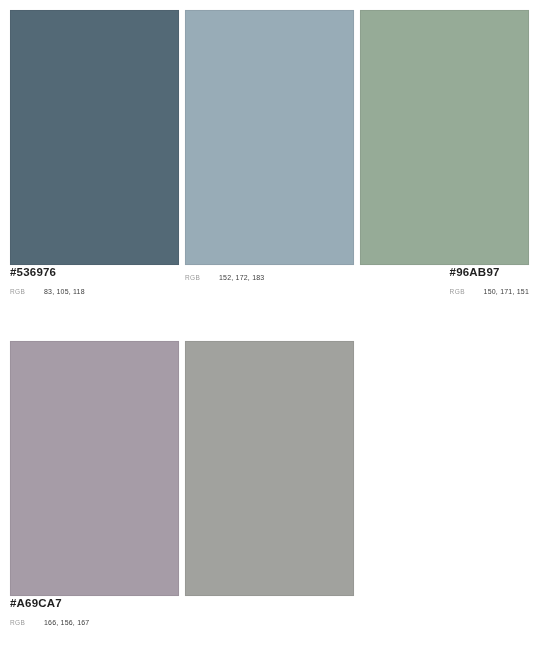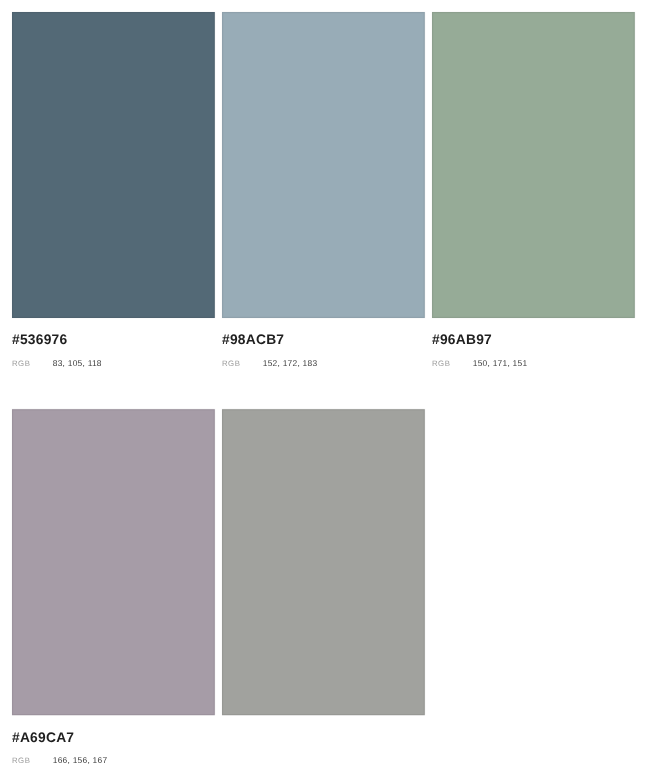--- a/index.html
+++ b/index.html
@@ -27,33 +27,32 @@
     width: 519px;
   }
   .row-1 { height: 310px; }
   .row-2 { height: 320px; margin-top: 32px; }
   .cell {
     width: 169px;
     margin-right: 6px;
     display: flex;
     flex-direction: column;
   }
-  .cell:last-child { margin-right: 0; }
+  .cell:last-child { margin-right: 0; align-items: flex-end; }
   .cell.empty .swatch,
   .cell.empty .meta { visibility: hidden; }
 
   .swatch {
     width: 169px;
     height: 255px;
     box-sizing: border-box;
     border: 1px solid rgba(0,0,0,0.06);
     box-shadow: 0 0 1px rgba(0,0,0,0.10);
   }
   .meta {
-    padding-top: 12px;
   }
   .hex {
     font-size: 11.5px;
     font-weight: bold;
     color: #1f1f1f;
     letter-spacing: 0.2px;
     line-height: 14px;
   }
   .rgb-line {
     margin-top: 8px;
@@ -86,21 +85,20 @@
         <div class="hex">#536976</div>
         <div class="rgb-line">
           <span class="rgb-label">RGB</span>
           <span class="rgb-value">83, 105, 118</span>
         </div>
       </div>
     </div>
     <div class="cell">
       <div class="swatch" style="background-color: rgb(152, 172, 183);"></div>
       <div class="meta">
-        <div class="hex">#98ACB7</div>
         <div class="rgb-line">
           <span class="rgb-label">RGB</span>
           <span class="rgb-value">152, 172, 183</span>
         </div>
       </div>
     </div>
     <div class="cell">
       <div class="swatch" style="background-color: rgb(150, 171, 151);"></div>
       <div class="meta">
         <div class="hex">#96AB97</div>

